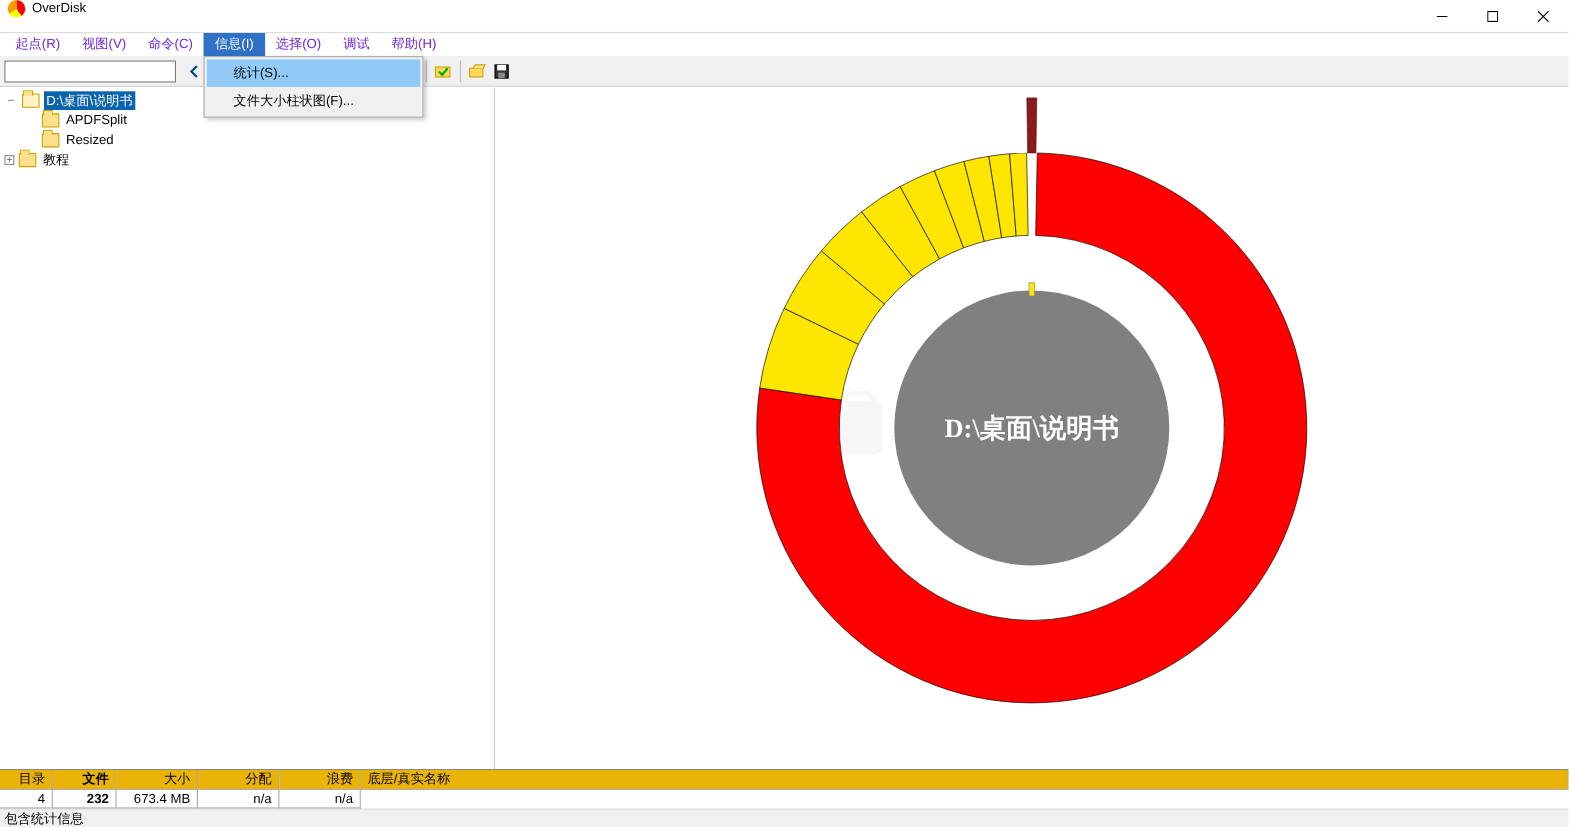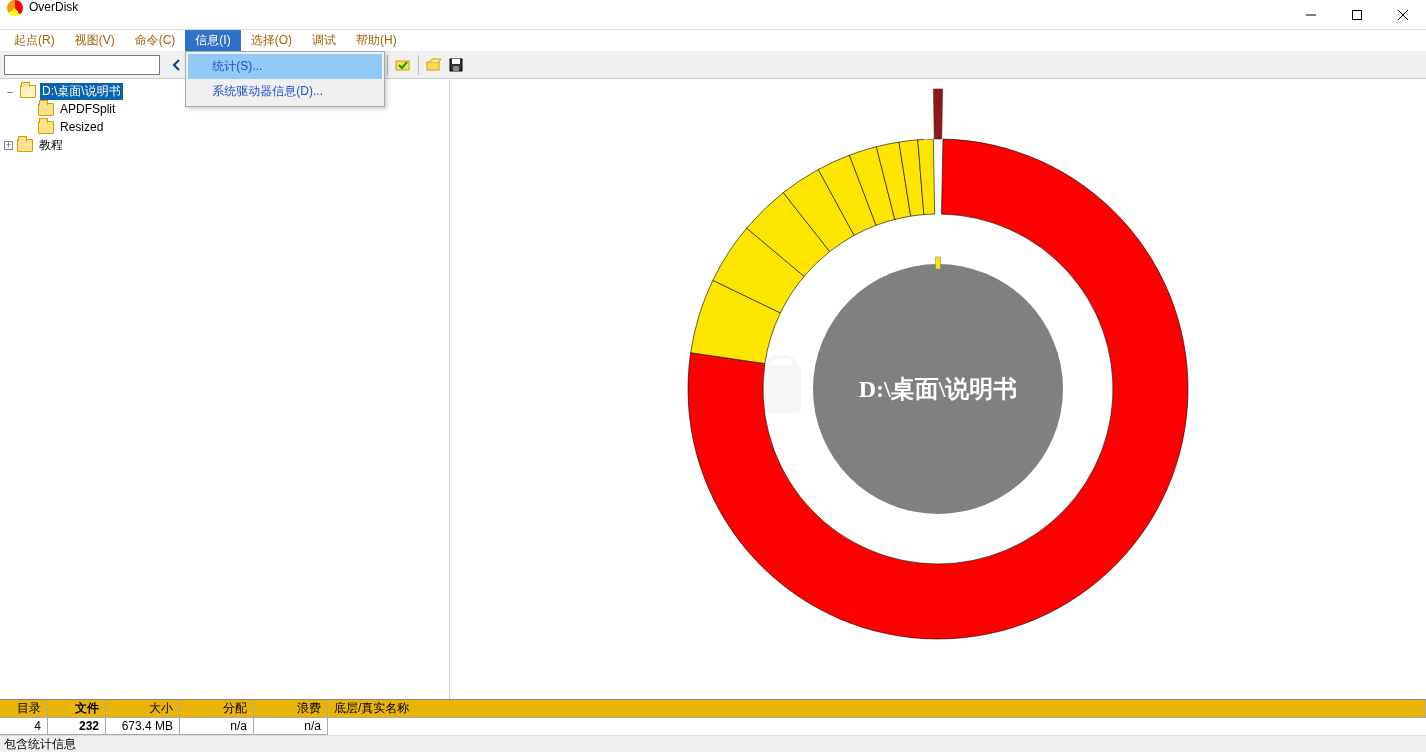--- a/index.html
+++ b/index.html
@@ -4,24 +4,24 @@
 <style>
   * { box-sizing: border-box; margin: 0; padding: 0; font-family: "Microsoft YaHei", "Segoe UI", Arial, sans-serif; font-size: 12px; }
   html, body { width: 1426px; height: 752px; overflow: hidden; background: #fff; }
   .titlebar { height: 30px; background: #fff; border-bottom: 1px solid #ddd; display: flex; align-items: flex-start; padding-left: 7px; }
   .titlebar .app-icon { width: 16px; height: 16px; border-radius: 50%; background: conic-gradient(#f00 0 40%, #ff0 40% 65%, #f90 65% 100%); margin-right: 6px; }
   .titlebar .title { flex: 1; color: #000; }
   .sysbtns { display: flex; height: 100%; }
   .sysbtn { width: 46px; display: flex; align-items: center; justify-content: center; color: #000; }
   .sysbtn svg { width: 10px; height: 10px; }
   .menubar { height: 22px; background: #fff; display: flex; align-items: stretch; padding-left: 4px; border-bottom: 1px solid #eee; }
-  .menuitem { padding: 0 10px; display: flex; align-items: center; color: #a16207; position: relative; }
+  .menuitem { padding: 0 10px; display: flex; align-items: center; color: #6d28d9; position: relative; }
   .menuitem.open { background: #2f71c8; color: #fff; }
   .dropdown { position: absolute; top: 100%; left: 0; background: #f0f0f0; border: 1px solid #aaa; box-shadow: 2px 2px 4px rgba(0,0,0,0.2); min-width: 200px; z-index: 100; padding: 2px; }
-  .ddrow { padding: 4px 24px; color: #1d4ed8; white-space: nowrap; }
+  .ddrow { padding: 4px 24px; color: #000000; white-space: nowrap; }
   .ddrow.hl { background: #91c9f7; }
   .toolbar { height: 27px; background: #f0f0f0; border-bottom: 1px solid #ccc; display: flex; align-items: center; padding-left: 4px; }
   .addr-input { width: 156px; height: 20px; background: #fff; border: 1px solid #7a7a7a; margin-right: 6px; }
   .tbtn { width: 20px; height: 20px; margin: 0 1px; display: flex; align-items: center; justify-content: center; }
   .tbtn svg { width: 16px; height: 16px; }
   .tsep { width: 1px; height: 20px; background: #bbb; margin: 0 4px; }
   .refresh-label { margin: 0 6px; color: #000; }
   .client { display: flex; height: calc(100% - 30px - 22px - 27px - 36px - 17px); }
   .tree { width: 450px; border-right: 1px solid #ccc; border-top: 1px solid #fff; background: #fff; padding: 2px 4px; }
   .trow { display: flex; align-items: center; height: 18px; white-space: nowrap; }
@@ -79,21 +79,21 @@
 </div>
 
 <div class="menubar">
   <div class="menuitem">起点(R)</div>
   <div class="menuitem">视图(V)</div>
   <div class="menuitem">命令(C)</div>
   <div class="menuitem open">
     <span>信息(I)</span>
     <div class="dropdown">
       <div class="ddrow hl">统计(S)...</div>
-      <div class="ddrow">系统驱动器信息(D)...</div>
+      <div class="ddrow">文件大小柱状图(F)...</div>
     </div>
   </div>
   <div class="menuitem">选择(O)</div>
   <div class="menuitem">调试</div>
   <div class="menuitem">帮助(H)</div>
 </div>
 
 <div class="toolbar">
   <input class="addr-input" style="">
   <div class="tbtn">

